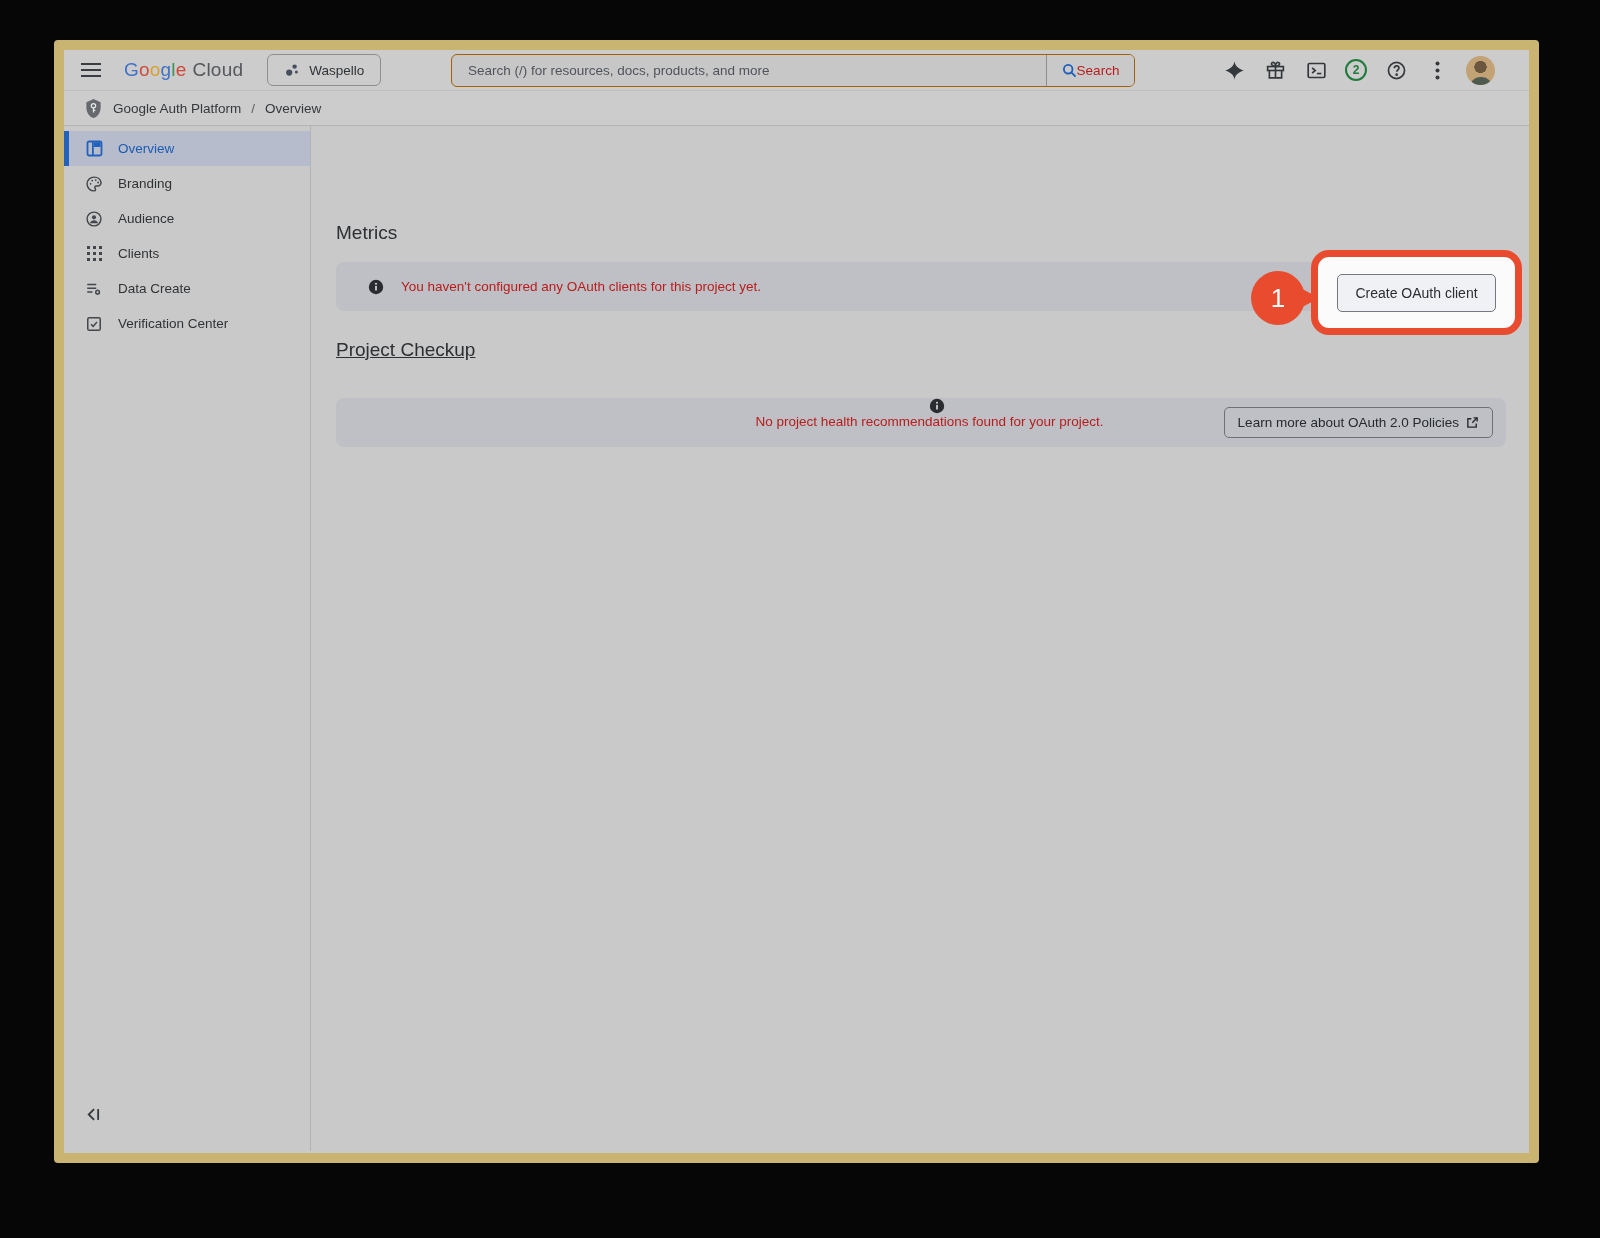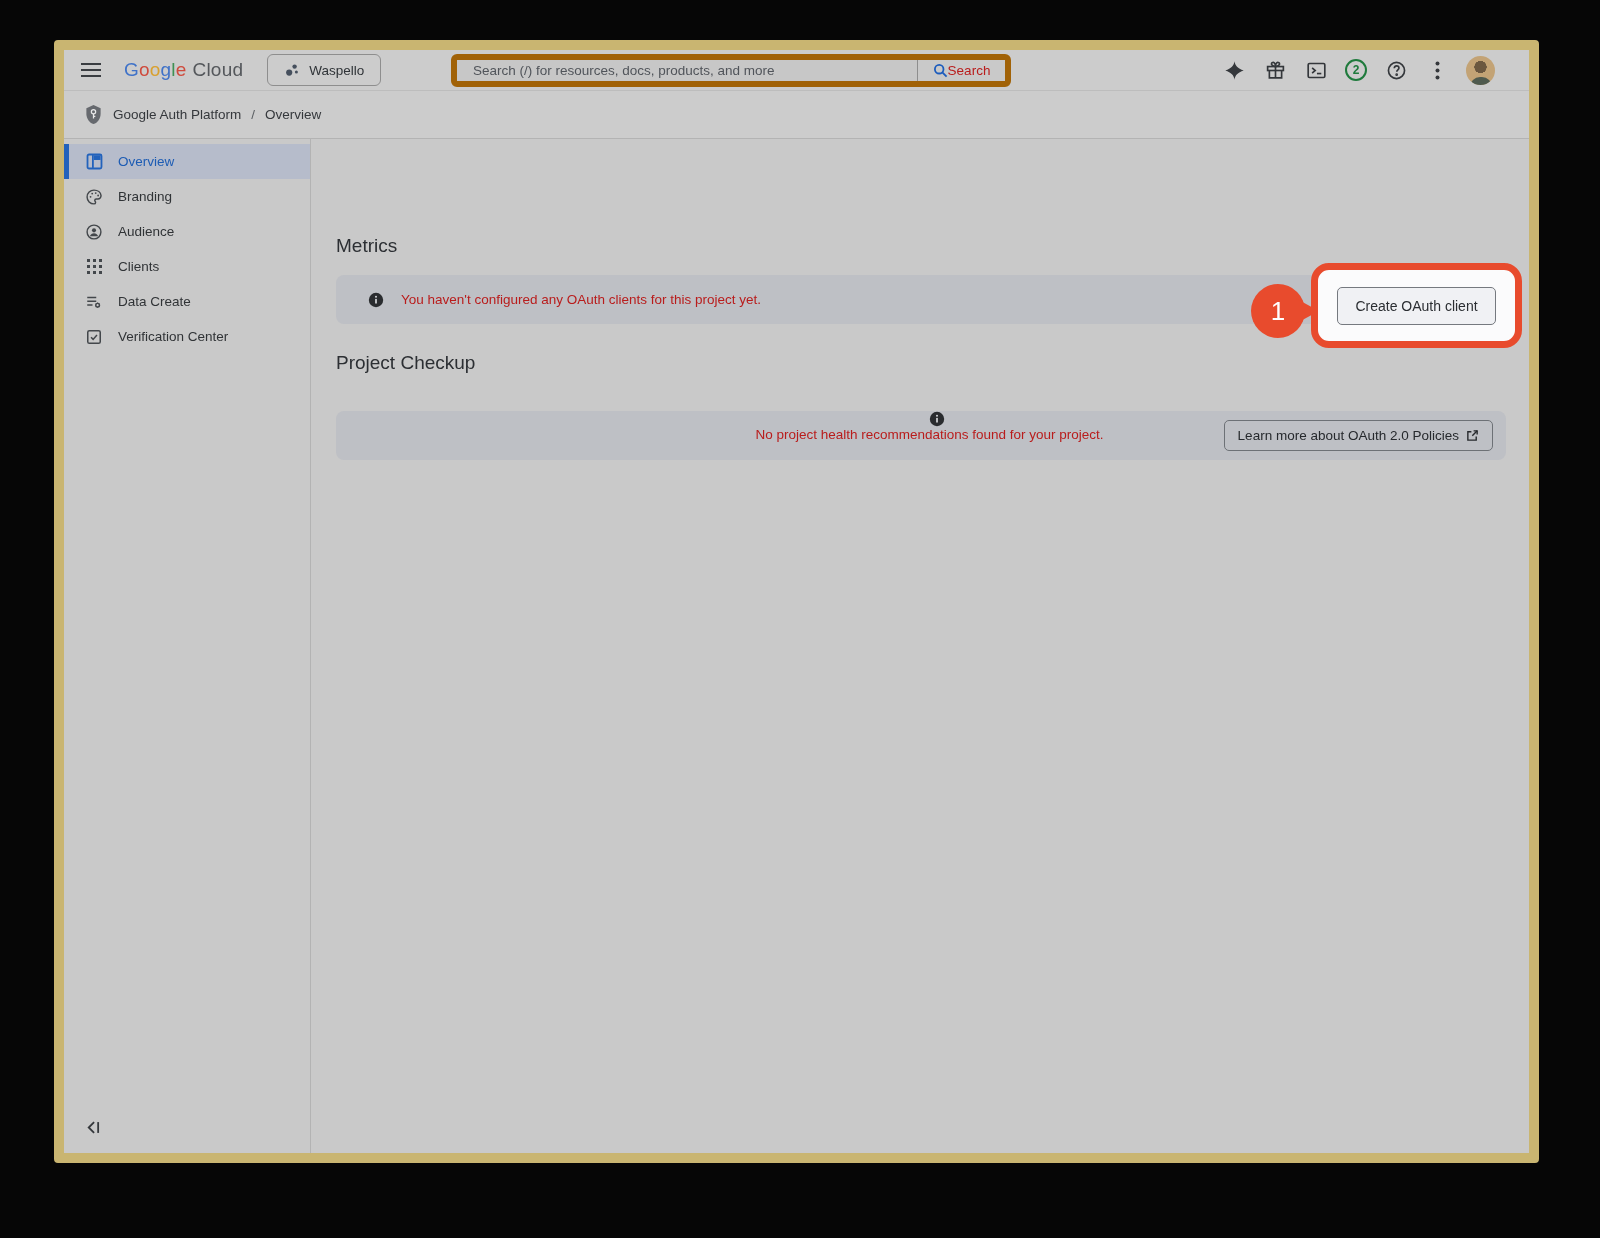--- a/index.html
+++ b/index.html
@@ -23,22 +23,22 @@
   .c-red{color:#cf4a3c;}
   .c-yellow{color:#d9a02e;}
   .c-green{color:#3f9153;}
   .logo-cloud{color:#54575b;margin-left:6px;font-weight:400;}
   .project-btn{
     margin-left:24px;height:30px;display:flex;align-items:center;gap:9px;
     padding:0 16px;border:1px solid #8e8e8e;border-radius:6px;background:#cccccc;
     font-size:13.5px;color:#2f3337;cursor:pointer;
   }
   .searchbox{
-    position:absolute;left:387px;top:4px;width:560px;height:33px;box-sizing:border-box;
-    border:6px solid #a16207;border-radius:6px;display:flex;background:#c7c7c7;overflow:hidden;
+    position:absolute;left:387px;top:4px;width:684px;height:33px;box-sizing:border-box;
+    border:1px solid #a16207;border-radius:6px;display:flex;background:#c7c7c7;overflow:hidden;
   }
   .searchbox input{
     flex:1;border:none;outline:none;background:transparent;padding:0 16px;
     font-size:13.5px;color:#3a3d41;font-family:inherit;
   }
   .searchbox input::placeholder{color:#50545a;opacity:1;}
   .search-btn{
     width:87px;border-left:1px solid #8e8e8e;display:flex;align-items:center;justify-content:center;
     font-size:13.5px;color:#b91c1c;font-weight:500;cursor:pointer;background:#c9c9c9;
   }
@@ -52,21 +52,21 @@
     width:29px;height:29px;border-radius:50%;overflow:hidden;cursor:pointer;
     background:radial-gradient(circle at 50% 38%, #6b573f 0 26%, #c3a375 27%),
                linear-gradient(#bba181,#c3a375);position:relative;
   }
   .avatar::after{
     content:"";position:absolute;left:50%;bottom:-6px;transform:translateX(-50%);
     width:22px;height:14px;border-radius:10px 10px 0 0;background:#4f5a4e;
   }
   
   .crumbbar{
-    height:49px;background:#cccccc;border-top:1px solid #bdbdbd;border-bottom:1px solid #b3b3b3;
+    height:36px;background:#cccccc;border-top:1px solid #bdbdbd;border-bottom:1px solid #b3b3b3;
     display:flex;align-items:center;padding-left:20px;gap:10px;box-sizing:border-box;
   }
   .crumb-text{font-size:13.5px;color:#35383c;cursor:pointer;}
   .crumb-sep{font-size:13.5px;color:#5c6064;}
   
   .body-row{display:flex;height:1025px;}
   .sidebar{width:247px;box-sizing:border-box;border-right:1px solid #b3b3b3;position:relative;padding-top:5px;background:#c9c9c9;}
   .nav-item{
     height:35px;display:flex;align-items:center;padding-left:21px;gap:15px;cursor:pointer;
     font-size:13.5px;color:#303336;position:relative;
@@ -76,21 +76,21 @@
   .nav-item.active .nicon{color:#2262bc;}
   .nav-item.active::before{
     content:"";position:absolute;left:0;top:0;bottom:0;width:5px;background:#2262bc;
   }
   .collapse-btn{position:absolute;left:22px;bottom:28px;cursor:pointer;width:20px;height:16px;}
   .main{flex:1;position:relative;background:#c9c9c9;}
   .main-header{height:44px;border-bottom:1px solid #b3b3b3;display:flex;align-items:center;padding-left:25px;box-sizing:border-box;}
   .page-title{font-size:16.5px;color:#313439;}
   .section-h{position:absolute;left:25px;font-size:19px;font-weight:400;color:#2c2f33;}
   .h-metrics{top:96px;}
-  .h-checkup{top:213px;}
+  .h-checkup{top:213px;text-decoration:underline;}
   .info-bar{
     position:absolute;left:25px;right:23px;height:49px;background:#bec0c5;border-radius:8px;
     display:flex;align-items:center;
   }
   .bar-metrics{top:136px;}
   .bar-checkup{top:272px;flex-direction:column;}
   .info-icon{margin-left:32px;width:16px;height:16px;flex:0 0 auto;}
   .info-text{margin-left:17px;font-size:13.5px;color:#b91c1c;}
   .learn-btn{
     position:absolute;right:13px;top:9px;height:31px;box-sizing:border-box;

